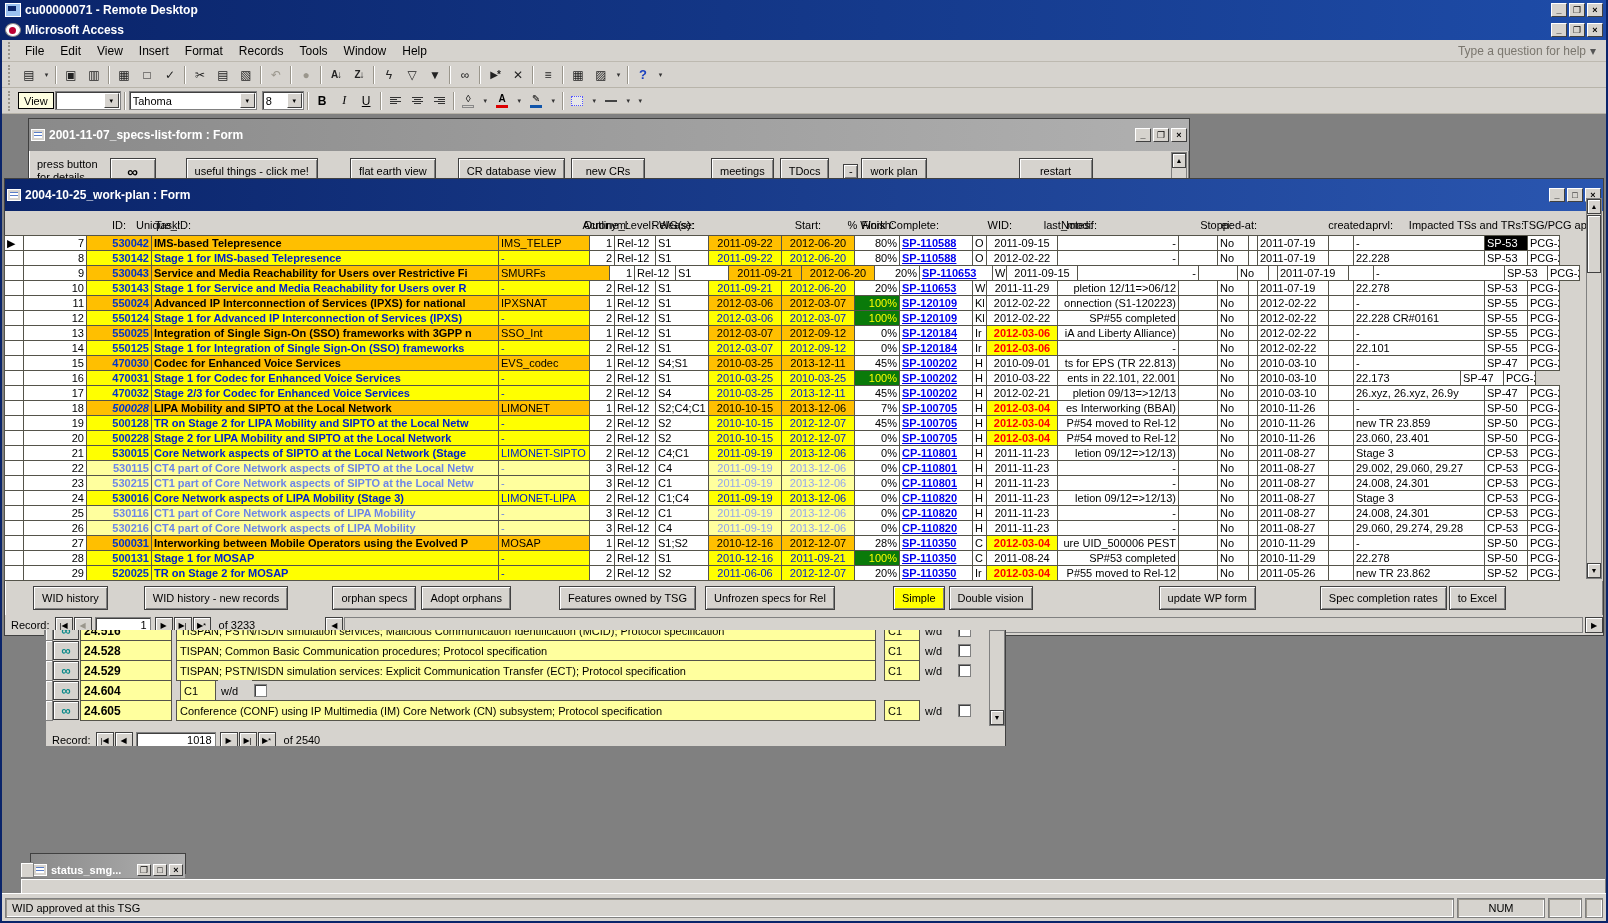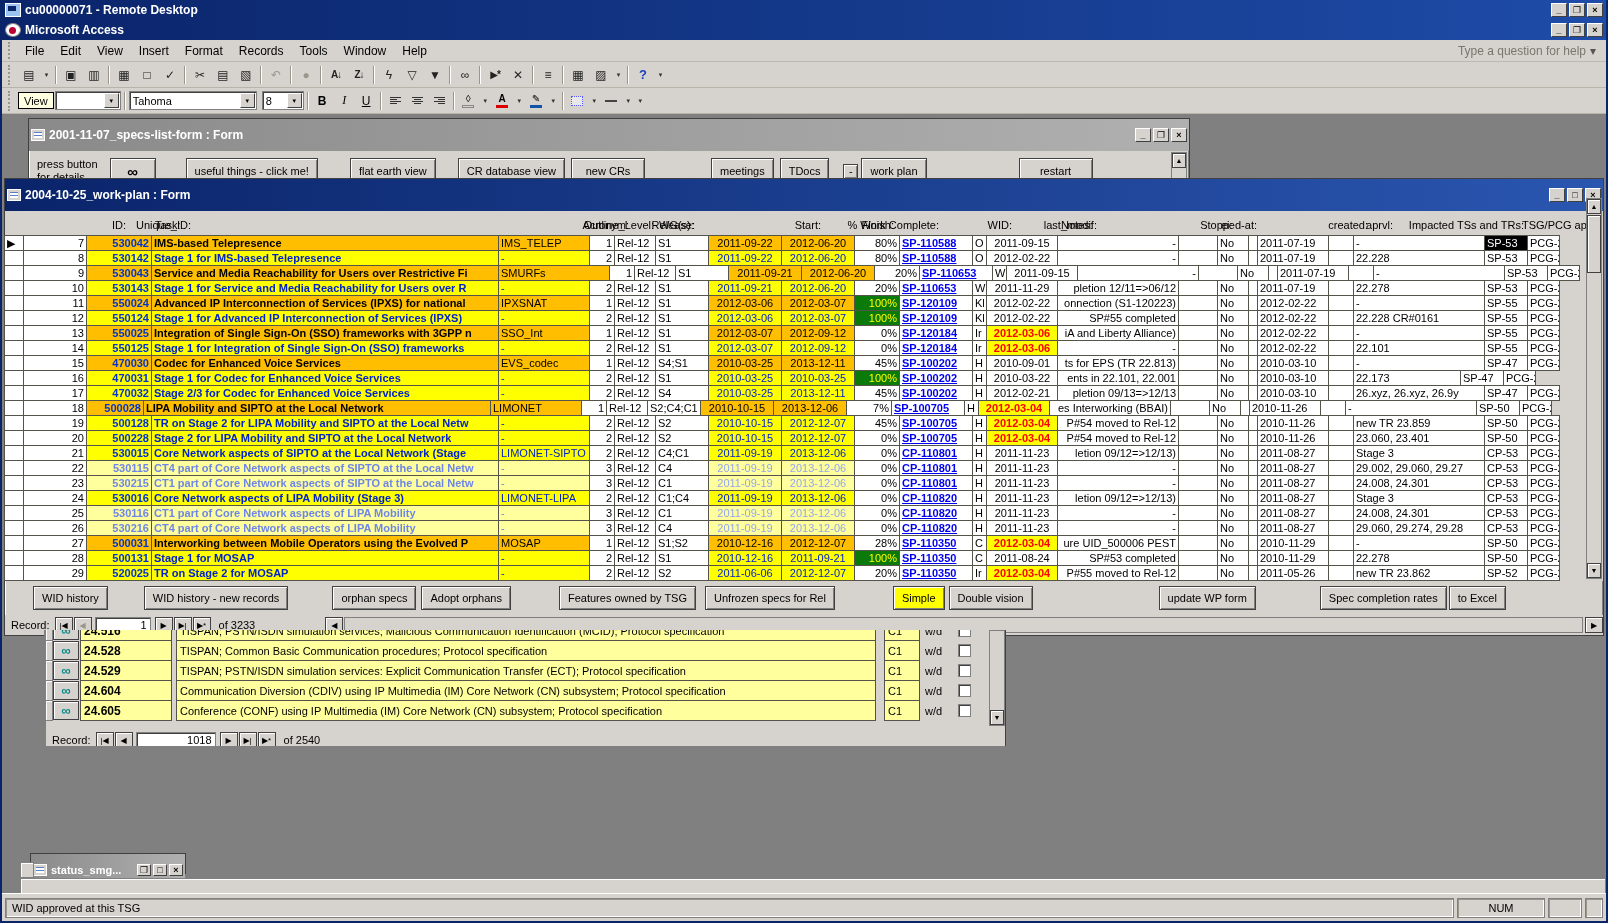--- a/index.html
+++ b/index.html
@@ -604,21 +604,21 @@
             <div class="c r-sp1" style="width: 10px;"></div>
             <div class="c r-created" style="width: 72px;">2010-03-10</div>
             <div class="c r-aprvl" style="width: 26px;"></div>
             <div class="c r-imp" style="width: 132px;">26.xyz, 26.xyz, 26.9y</div>
             <div class="c r-tsg" style="width: 44px;">SP-47</div>
             <div class="c r-pcg" style="width: 33px;">PCG-2</div>
           </div>
           <div class="row lv1">
             <div class="c r-sel" style="width: 20px;"></div>
             <div class="c r-id" style="width: 64px;">18</div>
-            <div class="c r-uid" style="width: 58px;">500028</div>
+            <div class="c r-uid" style="width: 66px; font-style: italic;">500028</div>
             <div class="c r-task" style="width: 348px;">LIPA Mobility and SIPTO at the Local Network</div>
             <div class="c r-acr" style="width: 92px;">LIMONET</div>
             <div class="c r-lvl" style="width: 26px;">1</div>
             <div class="c r-rel" style="width: 42px;">Rel-12</div>
             <div class="c r-wg" style="width: 54px;">S2;C4;C1</div>
             <div class="c r-start" style="width: 74px;">2010-10-15</div>
             <div class="c r-finish" style="width: 74px;">2013-12-06</div>
             <div class="c r-pct" style="width: 46px;">7%</div>
             <div class="c r-wid" style="width: 74px;">SP-100705</div>
             <div class="c r-flag" style="width: 15px;">H</div>
@@ -976,21 +976,20 @@
             <span class="lc lwg">C1</span>
             <span class="lc lwd">w/d</span>
             <span class="lchk"></span>
           </div>
           <div class="lrow">
             <span class="lc lsel"></span>
             <span class="binb">
               <span>∞</span>
             </span>
             <span class="lc lspec">24.604</span>
-            <span class="lc ldesc">Communication Diversion (CDIV) using IP Multimedia (IM) Core Network (CN) subsystem;  Protocol specification</span>
             <span class="lc lwg">C1</span>
             <span class="lc lwd">w/d</span>
             <span class="lchk"></span>
           </div>
           <div class="lrow">
             <span class="lc lsel"></span>
             <span class="binb">
               <span>∞</span>
             </span>
             <span class="lc lspec">24.605</span>

